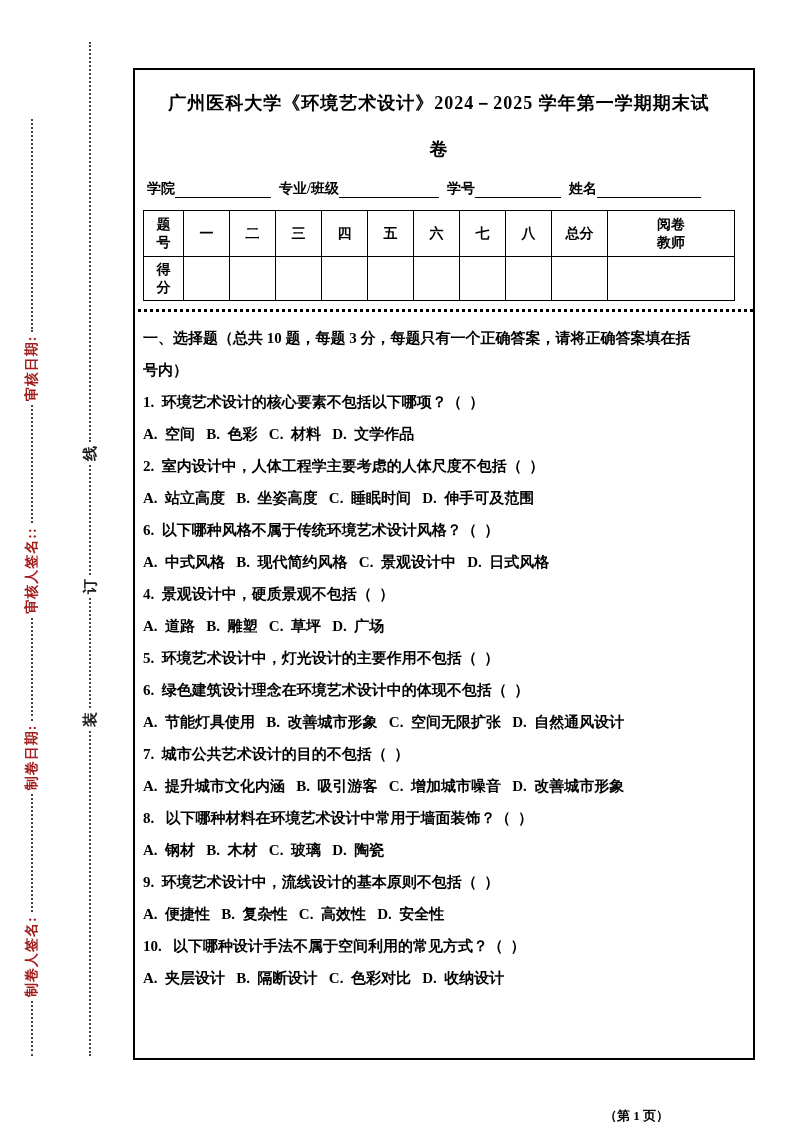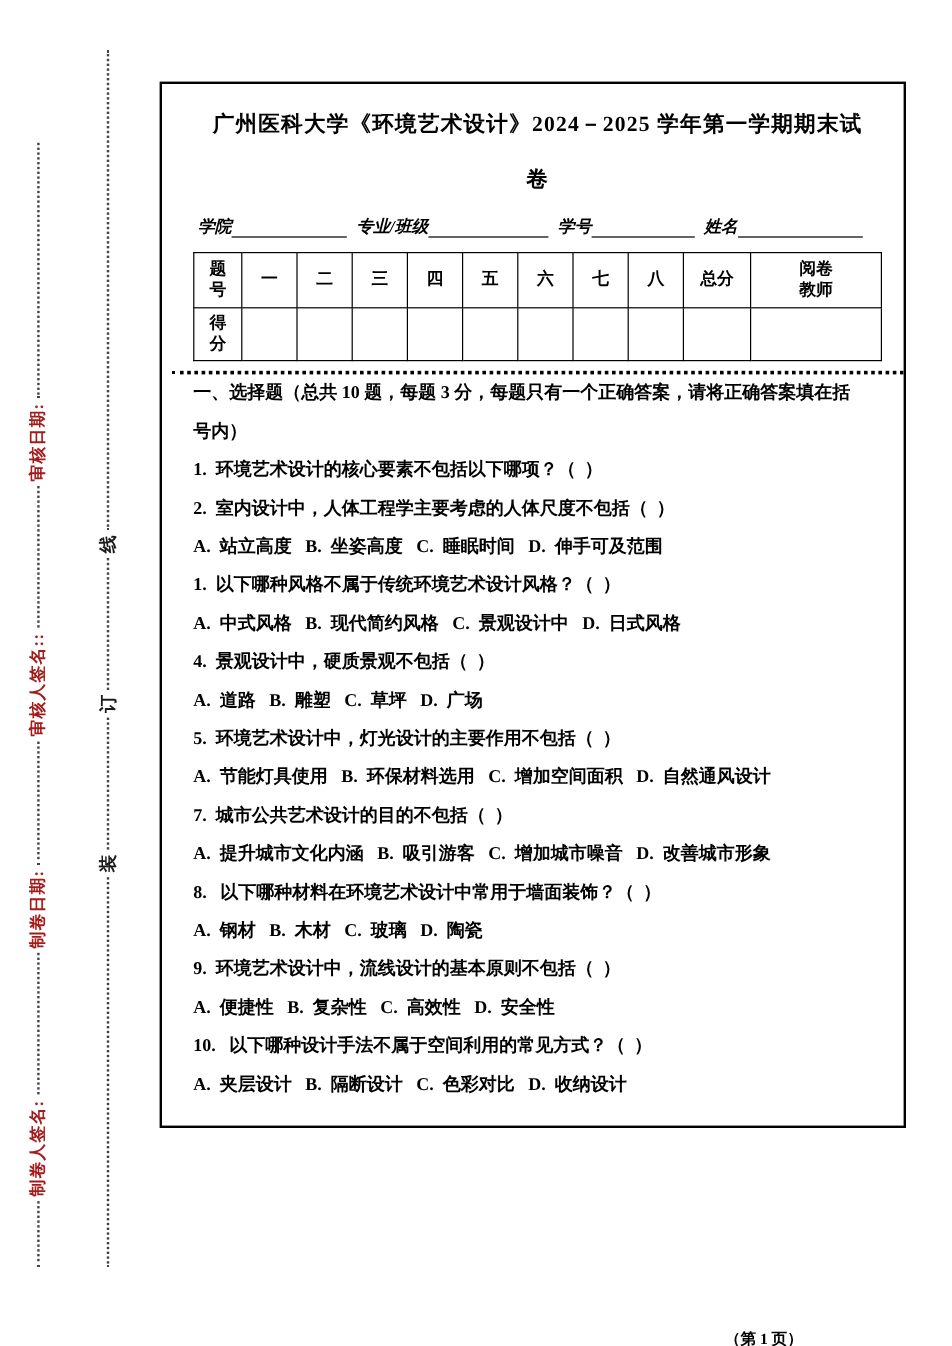--- a/index.html
+++ b/index.html
@@ -13,43 +13,43 @@
   }
   .vstrip > * { flex:none; }
   .strip1 { left:16px; top:1060px; }
   .strip2 { left:74px; top:1060px; }
   .red-label { color:#a21c1c; font-weight:bold; font-size:14px; white-space:nowrap; letter-spacing:1px; }
   .bind-char { font-size:15px; font-weight:bold; color:#1a1a1a; }
   .dotline { display:inline-block; height:0; border-top:2px dotted #444; margin:0 4px; }
 
   
   .paper {
-    position:absolute; left:133px; top:68px; width:622px; height:872px;
-    border:2px solid #000; padding:10px 18px 0 26px; overflow:hidden; background:#fff;
+    position:absolute; left:133px; top:68px; width:622px; height:992px;
+    border:2px solid #000; padding:10px 18px 0 8px; overflow:hidden; background:#fff;
   }
   .title { text-align:center; font-size:18px; font-weight:bold; line-height:46px; letter-spacing:1px; }
 
   .fields { display:flex; align-items:flex-end; margin-top:8px; padding-left:4px; font-size:14px; font-weight:bold; }
-  .flabel { white-space:nowrap;font-style:italic; }
+  .flabel { white-space:nowrap; }
   .blank { display:inline-block; height:17px; border-bottom:1.5px solid #000; margin-right:8px; }
 
   table.score-table { width:100%; border-collapse:collapse; margin-top:12px; table-layout:fixed; }
   table.score-table td {
     border:1.6px solid #000; text-align:center; vertical-align:middle;
     font-size:14px; font-weight:600; line-height:1.25; white-space:pre-line; padding:2px;
   }
   tr.hdr td { height:46px; }
   tr.scr td { height:44px; }
   .c-qnum { width:40px; }
   .c-num  { width:46px; }
   .c-total{ width:56px; }
 
   .dotted-sep { margin:8px -18px 0 -18px; border-top:3.5px dotted #000; height:0; }
 
-  .content { font-size:15px; font-weight:600; }
+  .content { margin-top:10px; font-size:15px; font-weight:600; }
   .line { line-height:32px; white-space:pre-wrap; }
 
   .footer { position:absolute; left:604px; top:1066px; font-size:13px; font-weight:bold;margin-top:41px; }
 </style>
 </head>
 <body>
 
 <div class="vstrip strip1">
   <span class="dotline" style="width:55px"></span>
   <span class="red-label">制卷人签名:</span>
@@ -125,38 +125,40 @@
     </table>
 
   <div class="dotted-sep"></div>
 
   <div class="content">
     <div class="line">一、选择题（总共 10 题，每题 3 分，每题只有一个正确答案，请将正确答案填在括</div>
     <div class="line">号内）</div>
 
     <div>
       <div class="line">1.  环境艺术设计的核心要素不包括以下哪项？（  ）</div>
+      <div class="line">A.  空间   B.  色彩   C.  材料   D.  文学作品</div>
     </div>
     <div>
       <div class="line">2.  室内设计中，人体工程学主要考虑的人体尺度不包括（  ）</div>
       <div class="line">A.  站立高度   B.  坐姿高度   C.  睡眠时间   D.  伸手可及范围</div>
     </div>
     <div>
-      <div class="line">1.  以下哪种风格不属于传统环境艺术设计风格？（  ）</div>
+      <div class="line">6.  以下哪种风格不属于传统环境艺术设计风格？（  ）</div>
       <div class="line">A.  中式风格   B.  现代简约风格   C.  景观设计中   D.  日式风格</div>
     </div>
     <div>
       <div class="line">4.  景观设计中，硬质景观不包括（  ）</div>
       <div class="line">A.  道路   B.  雕塑   C.  草坪   D.  广场</div>
     </div>
     <div>
       <div class="line">5.  环境艺术设计中，灯光设计的主要作用不包括（  ）</div>
     </div>
     <div>
-      <div class="line">A.  节能灯具使用   B.  环保材料选用   C.  增加空间面积   D.  自然通风设计</div>
+      <div class="line">6.  绿色建筑设计理念在环境艺术设计中的体现不包括（  ）</div>
+      <div class="line">A.  节能灯具使用   B.  改善城市形象   C.  空间无限扩张   D.  自然通风设计</div>
     </div>
     <div>
       <div class="line">7.  城市公共艺术设计的目的不包括（  ）</div>
       <div class="line">A.  提升城市文化内涵   B.  吸引游客   C.  增加城市噪音   D.  改善城市形象</div>
     </div>
     <div>
       <div class="line">8.   以下哪种材料在环境艺术设计中常用于墙面装饰？（  ）</div>
       <div class="line">A.  钢材   B.  木材   C.  玻璃   D.  陶瓷</div>
     </div>
     <div>

